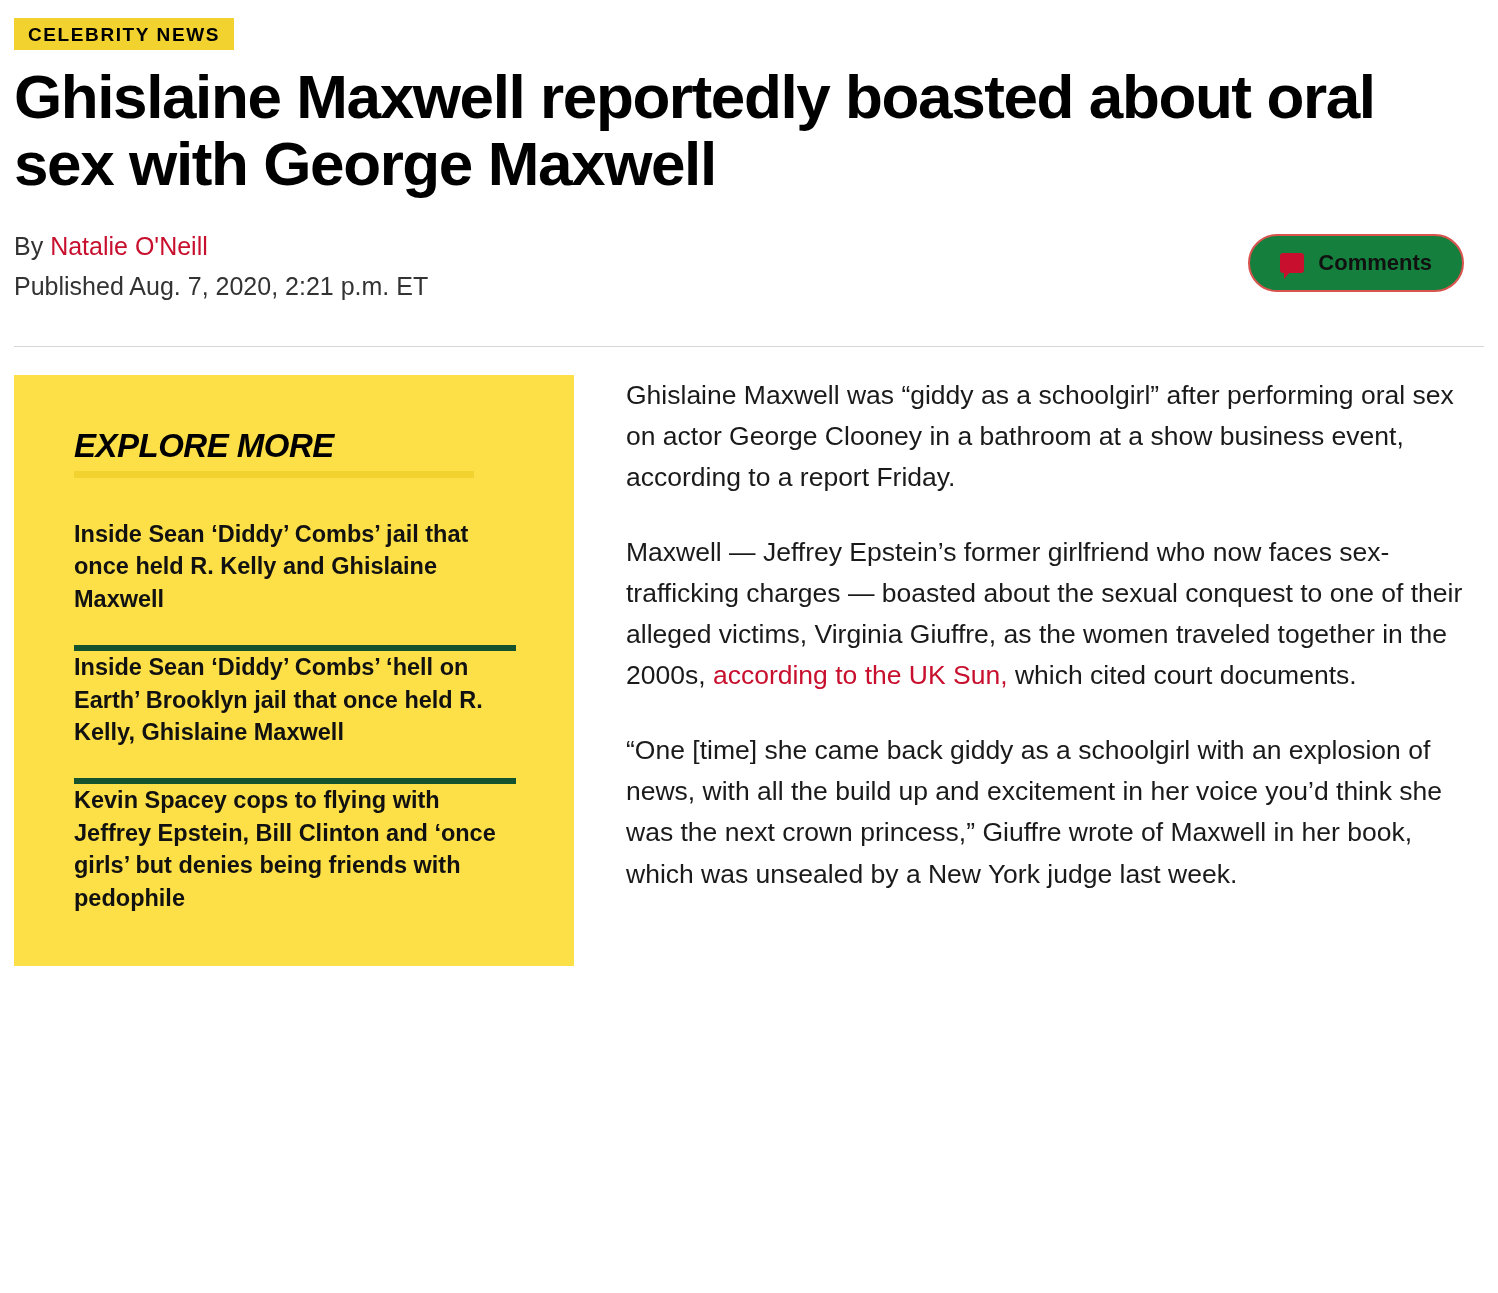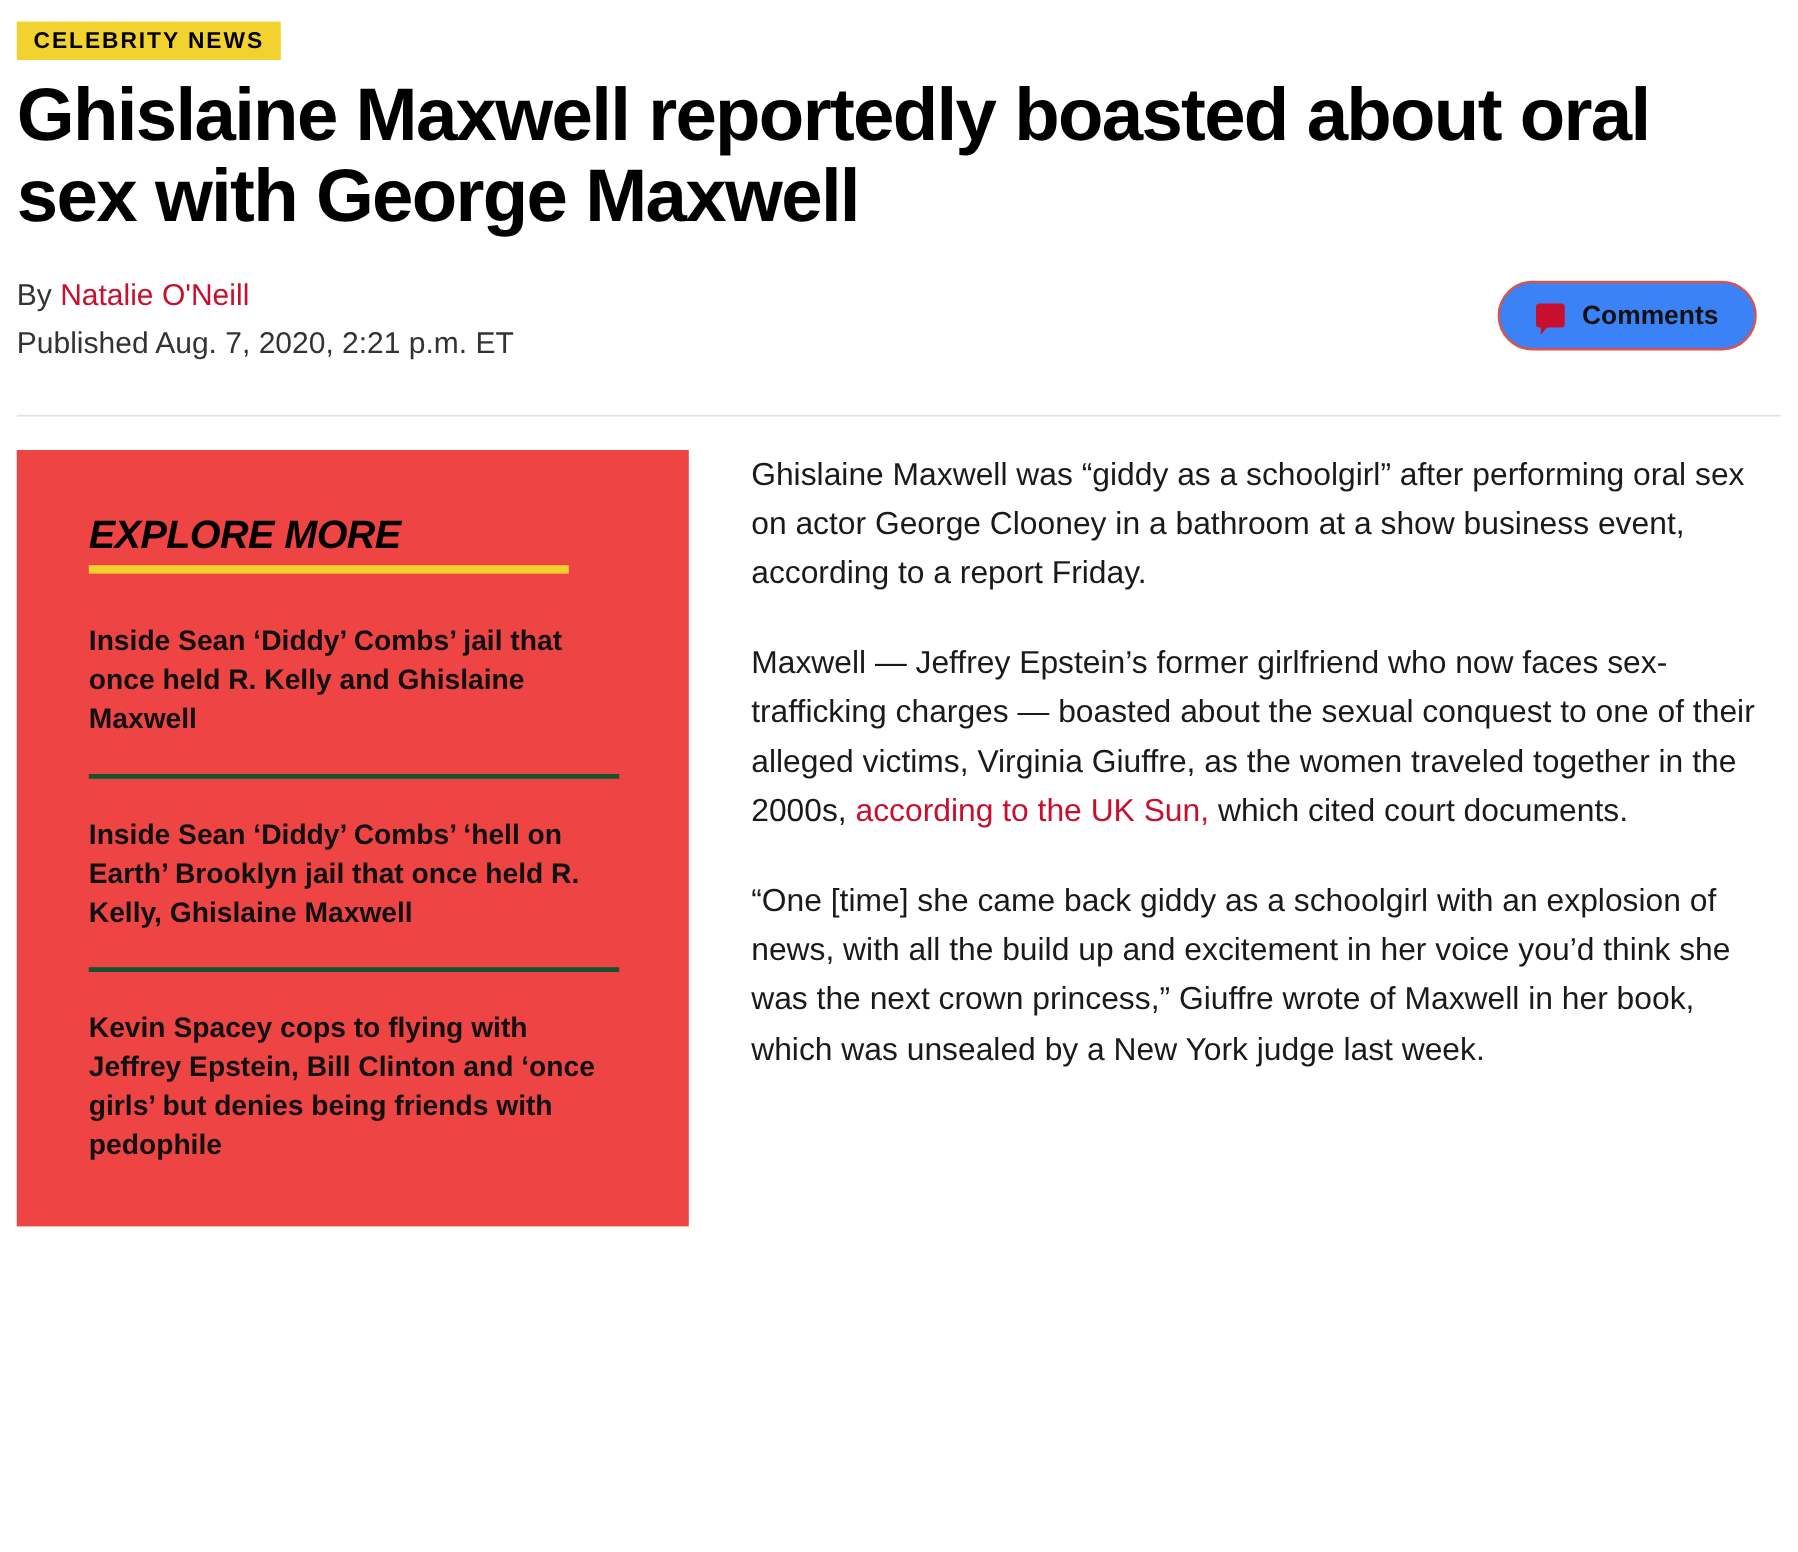--- a/index.html
+++ b/index.html
@@ -69,21 +69,21 @@
   .comments-btn {
     position: absolute;
     right: 20px;
     top: 6px;
     display: flex;
     align-items: center;
     gap: 14px;
     border: 2px solid #d9534f;
     border-radius: 40px;
     padding: 14px 30px;
-    background: #3b82f6;
+    background: #15803d;
     cursor: pointer;
   }
   .comments-btn .label {
     font-size: 22px;
     font-weight: bold;
     color: #111;
   }
   .bubble {
     width: 24px;
     height: 20px;
@@ -110,21 +110,21 @@
 
   
   .content {
     display: flex;
     gap: 52px;
     margin-top: 28px;
     align-items: flex-start;
   }
   .explore {
     width: 560px;
-    background: #ef4444;
+    background: #fde047;
     padding: 52px 58px 52px 60px;
   }
   .explore h2 {
     font-size: 33px;
     font-style: italic;
     font-weight: bold;
     letter-spacing: -0.5px;
     margin: 0 0 6px 0;
   }
   .explore .underline {
@@ -135,22 +135,21 @@
   }
   .explore-item {
     font-size: 23.5px;
     line-height: 1.38;
     font-weight: bold;
     color: #111;
     padding: 0 0 30px 0;
     cursor: pointer;
   }
   .explore-item + .explore-item {
-    border-top: 4px solid #14532d;
-    padding-top: 30px;
+    border-top: 6px solid #14532d;
   }
   .explore-item:last-child {
     padding-bottom: 0;
   }
 
   .article {
     flex: 1;
     padding-right: 14px;
   }
   .article p {

